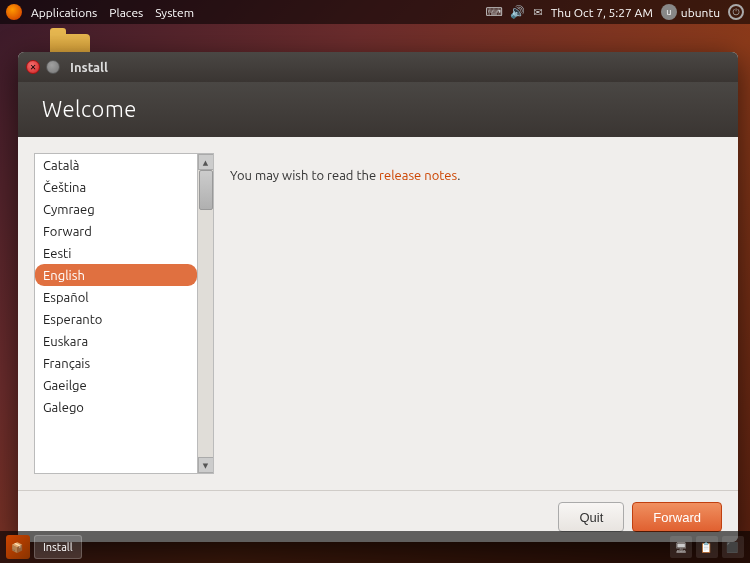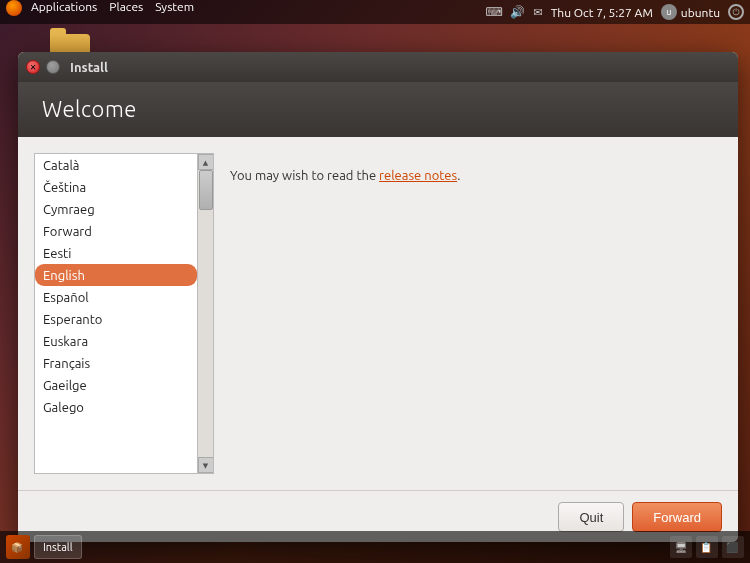--- a/index.html
+++ b/index.html
@@ -13,20 +13,21 @@
       background: linear-gradient(135deg, #3a1a2a 0%, #6b2c2c 30%, #8b3a1a 60%, #5a2010 100%);
       position: relative;
     }
 
     
     .taskbar-top {
       width: 100%;
       height: 24px;
       background: rgba(0,0,0,0.55);
       display: flex;
+      align-items: center;
       padding: 0 6px;
       gap: 6px;
       position: relative;
       z-index: 100;
     }
 
     .taskbar-top .app-icon {
       width: 16px;
       height: 16px;
       border-radius: 50%;
@@ -280,21 +281,20 @@
       font-size: 13px;
       line-height: 1.6;
     }
 
     .release-note-text {
       margin-top: 4px;
     }
 
     .release-link {
       color: #cc4400;
-      text-decoration: underline;
       cursor: pointer;
       text-align: right;
     }
 
     
     .window-footer {
       height: 52px;
       padding: 10px 16px;
       display: flex;
       justify-content: flex-end;

